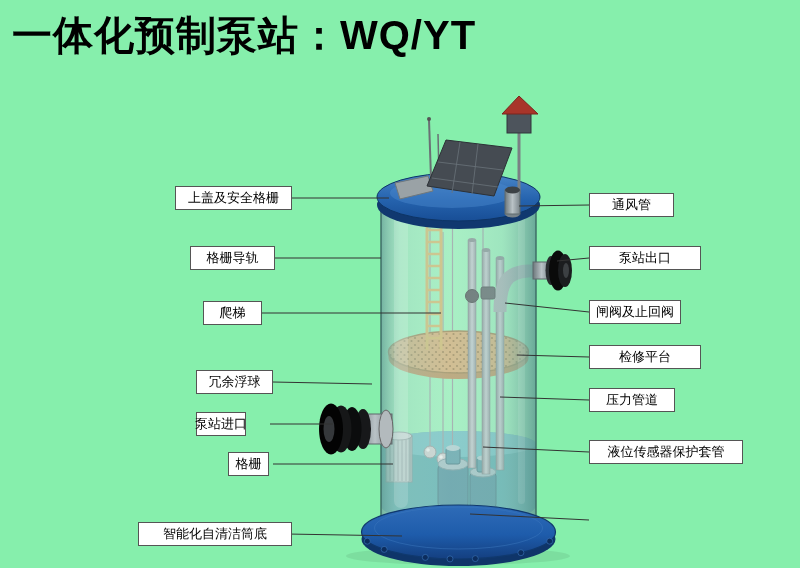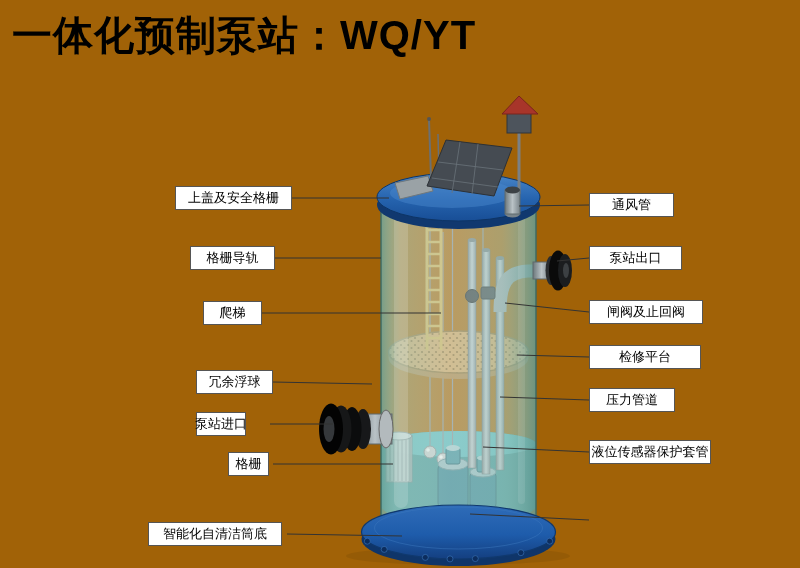--- a/index.html
+++ b/index.html
@@ -1,16 +1,16 @@
 <!DOCTYPE html>
 <html style="--title-color: #000000; --line-color: #333333; --label-border: #555555; --lid-blue: #2563ae; --base-blue: #1e5cab; --water-teal: #2f919c; --platform-tan: #c99c5a; --platform-edge: #8a6a30; --pump-teal: #2e7d8c; --pipe-gray: #95a0a4; --ladder-yellow: #c9a94e;"><head>
 <meta charset="utf-8">
 <style>
   html,body{margin:0;padding:0;background:#fff;}
-  .stage{position:relative;width:800px;height:568px;background:#a16207;overflow:hidden;
+  .stage{position:relative;width:800px;height:568px;background:#86efac;overflow:hidden;
          font-family:"Liberation Sans",sans-serif;}
   .title{position:absolute;left:12px;top:8px;margin:0;font-size:40px;font-weight:bold;
          letter-spacing:1px;color:var(--title-color,#000);white-space:nowrap;}
   .diagram-svg{position:absolute;left:0;top:0;}
   .callout{position:absolute;height:24px;box-sizing:border-box;
            border:1px solid var(--label-border,#555);background:#fff;
            display:flex;align-items:center;justify-content:center;
            font-size:13px;color:#000;white-space:nowrap;padding:8px 4px;}
 </style>
 </head>
@@ -226,22 +226,22 @@
       <line x1="470" y1="514" x2="589" y2="520"></line>
     </g>
   </svg>
 
   <div class="callout" style="left:175px;top:186px;width:117px">上盖及安全格栅</div>
   <div class="callout" style="left:190px;top:246px;width:85px">格栅导轨</div>
   <div class="callout" style="left:203px;top:301px;width:59px">爬梯</div>
   <div class="callout" style="left:196px;top:370px;width:77px">冗余浮球</div>
   <div class="callout" style="left:196px;top:412px;width:50px">泵站进口</div>
   <div class="callout" style="left:228px;top:452px;width:41px">格栅</div>
-  <div class="callout" style="left:148px;top:522px;width:134px">智能化自清洁筒底</div>
+  <div class="callout" style="left:138px;top:522px;width:154px">智能化自清洁筒底</div>
 
   <div class="callout" style="left:589px;top:193px;width:85px">通风管</div>
-  <div class="callout" style="left:589px;top:246px;width:93px">泵站出口</div>
-  <div class="callout" style="left:589px;top:300px;width:114px">闸阀及止回阀</div>
+  <div class="callout" style="left:589px;top:246px;width:112px">泵站出口</div>
+  <div class="callout" style="left:589px;top:300px;width:92px">闸阀及止回阀</div>
   <div class="callout" style="left:589px;top:345px;width:112px">检修平台</div>
   <div class="callout" style="left:589px;top:388px;width:86px">压力管道</div>
-  <div class="callout" style="left:589px;top:440px;width:122px">液位传感器保护套管</div>
+  <div class="callout" style="left:589px;top:440px;width:154px">液位传感器保护套管</div>
 
 </div>
 
 </body></html>

